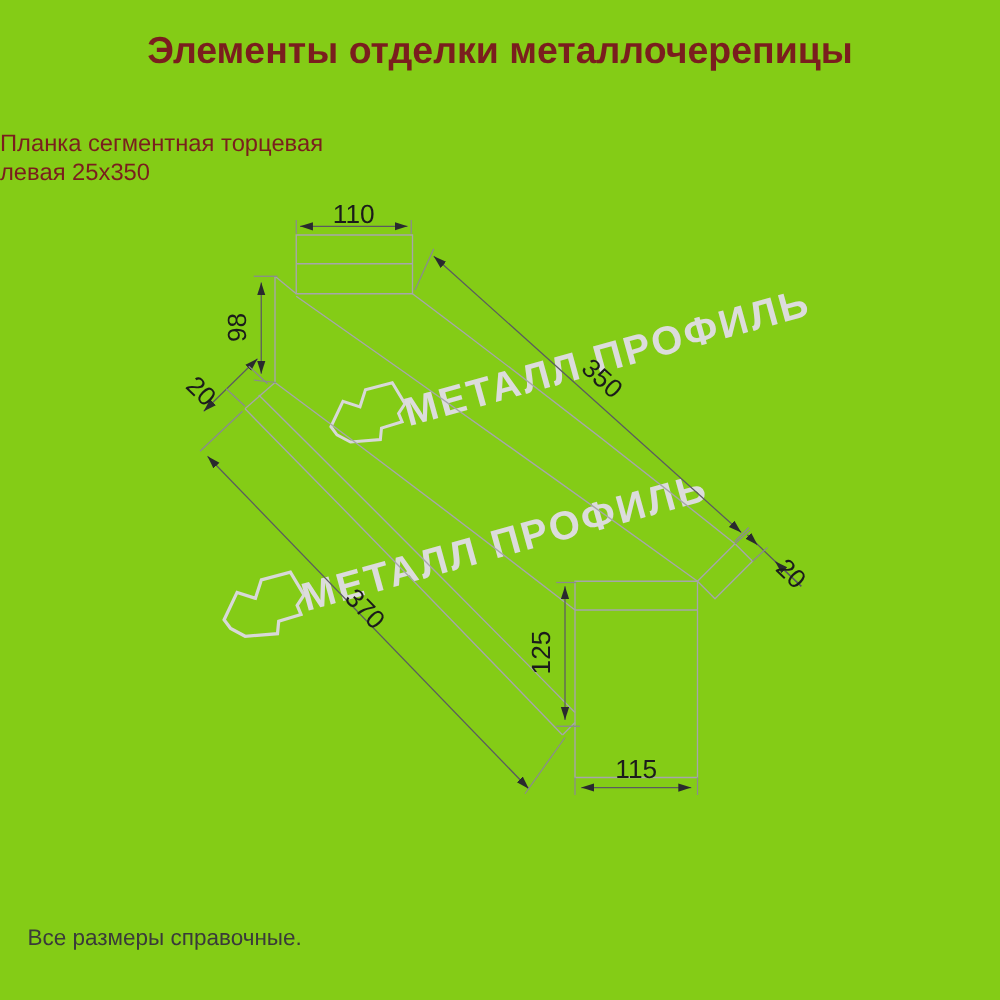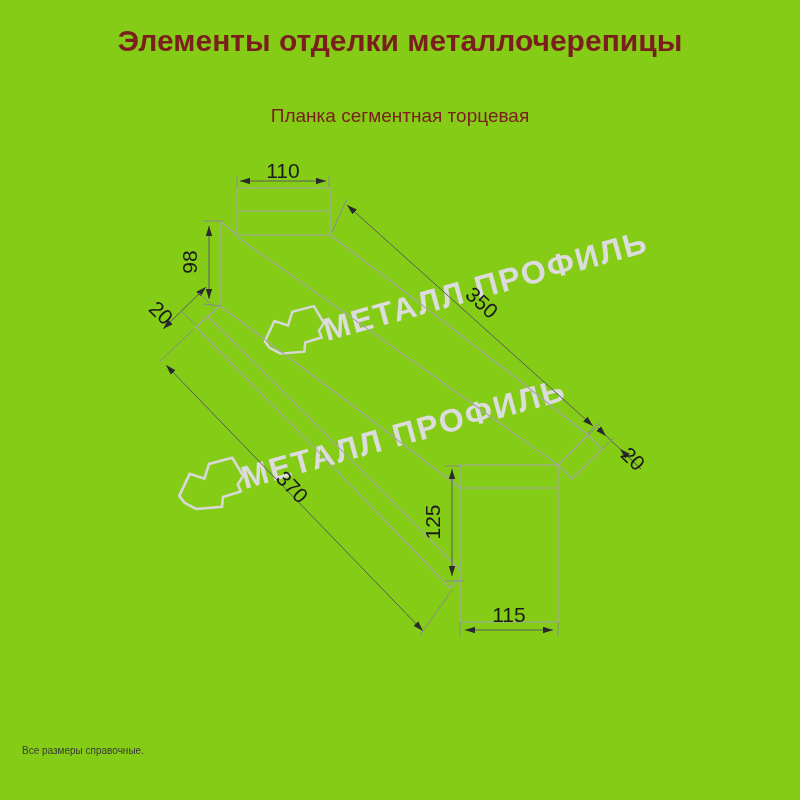--- a/index.html
+++ b/index.html
@@ -11,28 +11,27 @@
     overflow:hidden;
   }
   .title{
     position:absolute;top:24px;left:0;width:800px;
     text-align:center;
     font-size:30px;font-weight:700;
     color:#7a1e1e;
   }
   .subtitle{
     position:absolute;top:104px;left:0;width:800px;
-    text-align:center;
     font-size:19px;font-weight:400;
     color:#7a1e1e;
     line-height:23px;
   }
   .footer{
     position:absolute;left:22px;top:740px;
-    font-size:10px;color:#3a3a3a;line-height:21px;
+    font-size:18px;color:#3a3a3a;line-height:21px;
   }
   svg.drawing{position:absolute;left:0;top:0;}
   .part path, .part rect, .part line{stroke:#a6a6ab;stroke-width:1.1;fill:none;}
   .dims path, .dims line{stroke:#5a5a60;stroke-width:1;fill:none;}
   .dims .tick{stroke:#8a8a90;}
   .dimtext text{fill:#1b1b1b;font-size:21px;font-family:"Liberation Sans", sans-serif;}
   .wm text{
     fill:#dcdcdc;font-size:32px;font-weight:700;letter-spacing:2px;
     font-family:"Liberation Sans", sans-serif;
   }
@@ -41,20 +40,21 @@
 </style>
 </head>
 <body>
 
 <div class="page">
 
   <div class="title">Элементы отделки металлочерепицы</div>
 
   <div class="subtitle">
     <div>Планка сегментная торцевая</div>
+    <div>левая 25х350</div>
   </div>
 
   <svg class="drawing" width="800" height="800" viewBox="0 0 800 800">
 
     <defs>
       <marker id="arrowhead" viewBox="0 0 10 8" refX="9.4" refY="4" markerWidth="11" markerHeight="9" orient="auto-start-reverse">
         <path d="M0,1 L9.4,4 L0,7 Z"></path>
       </marker>
     </defs>
 

